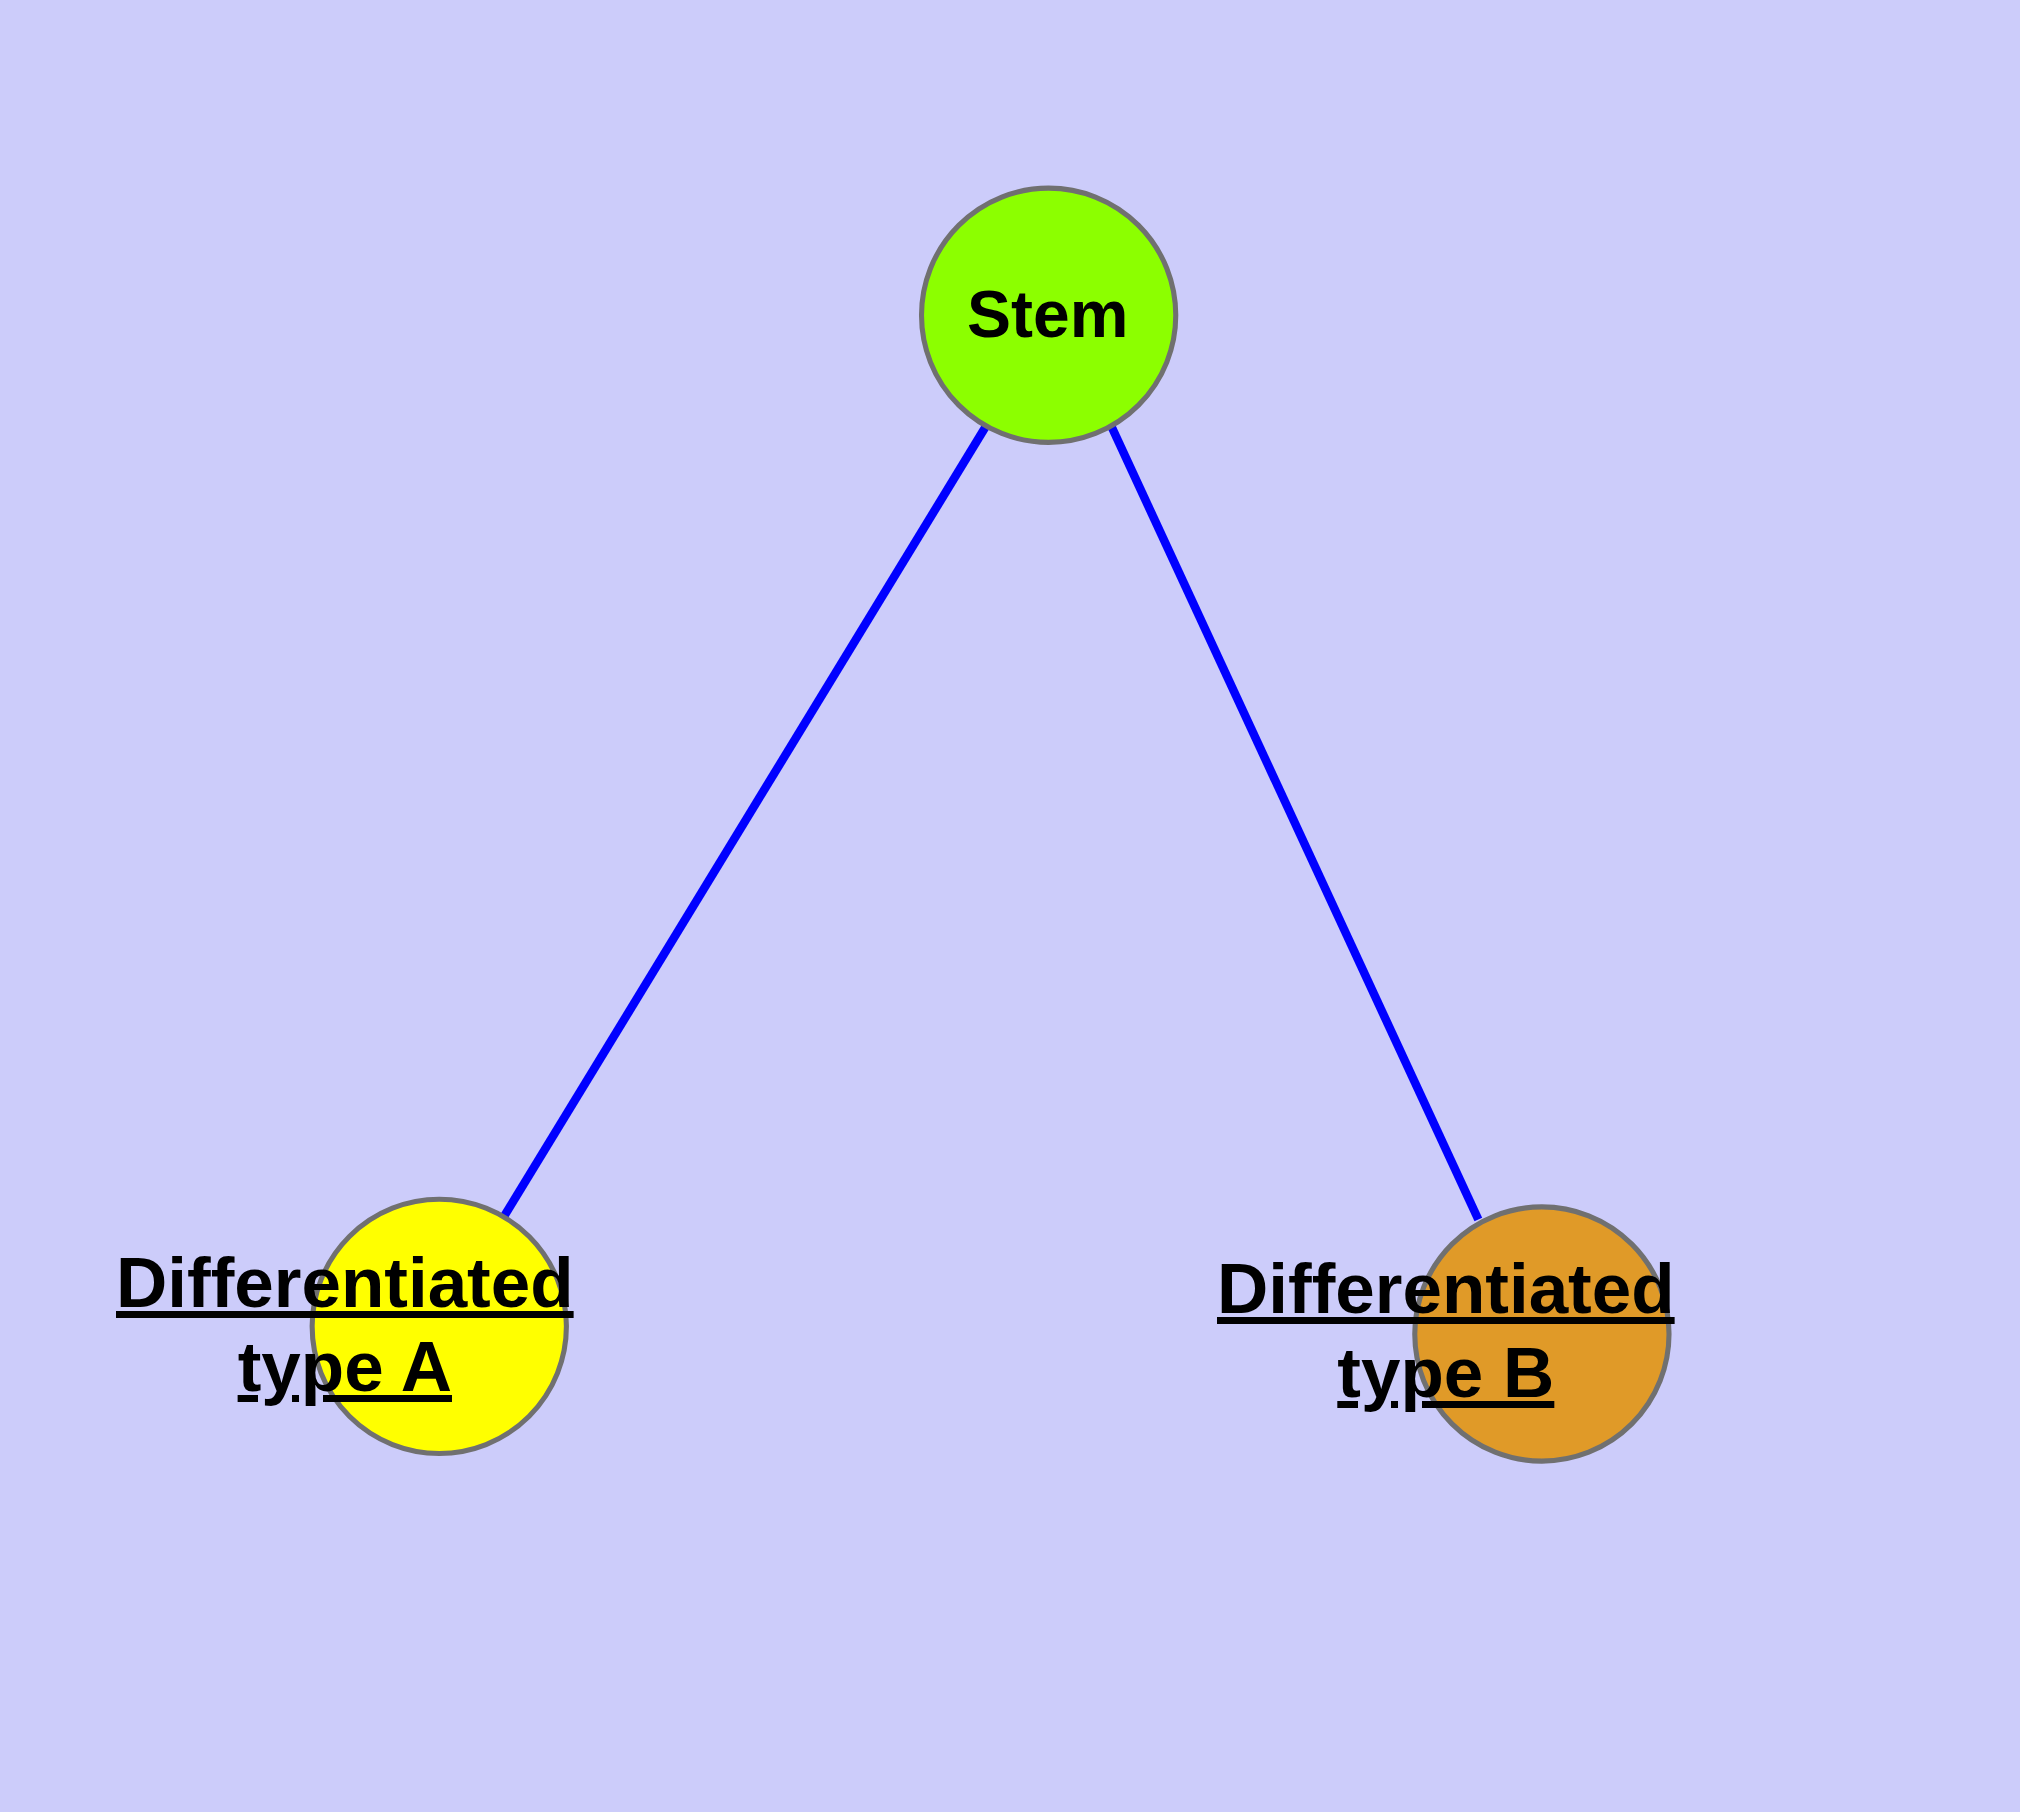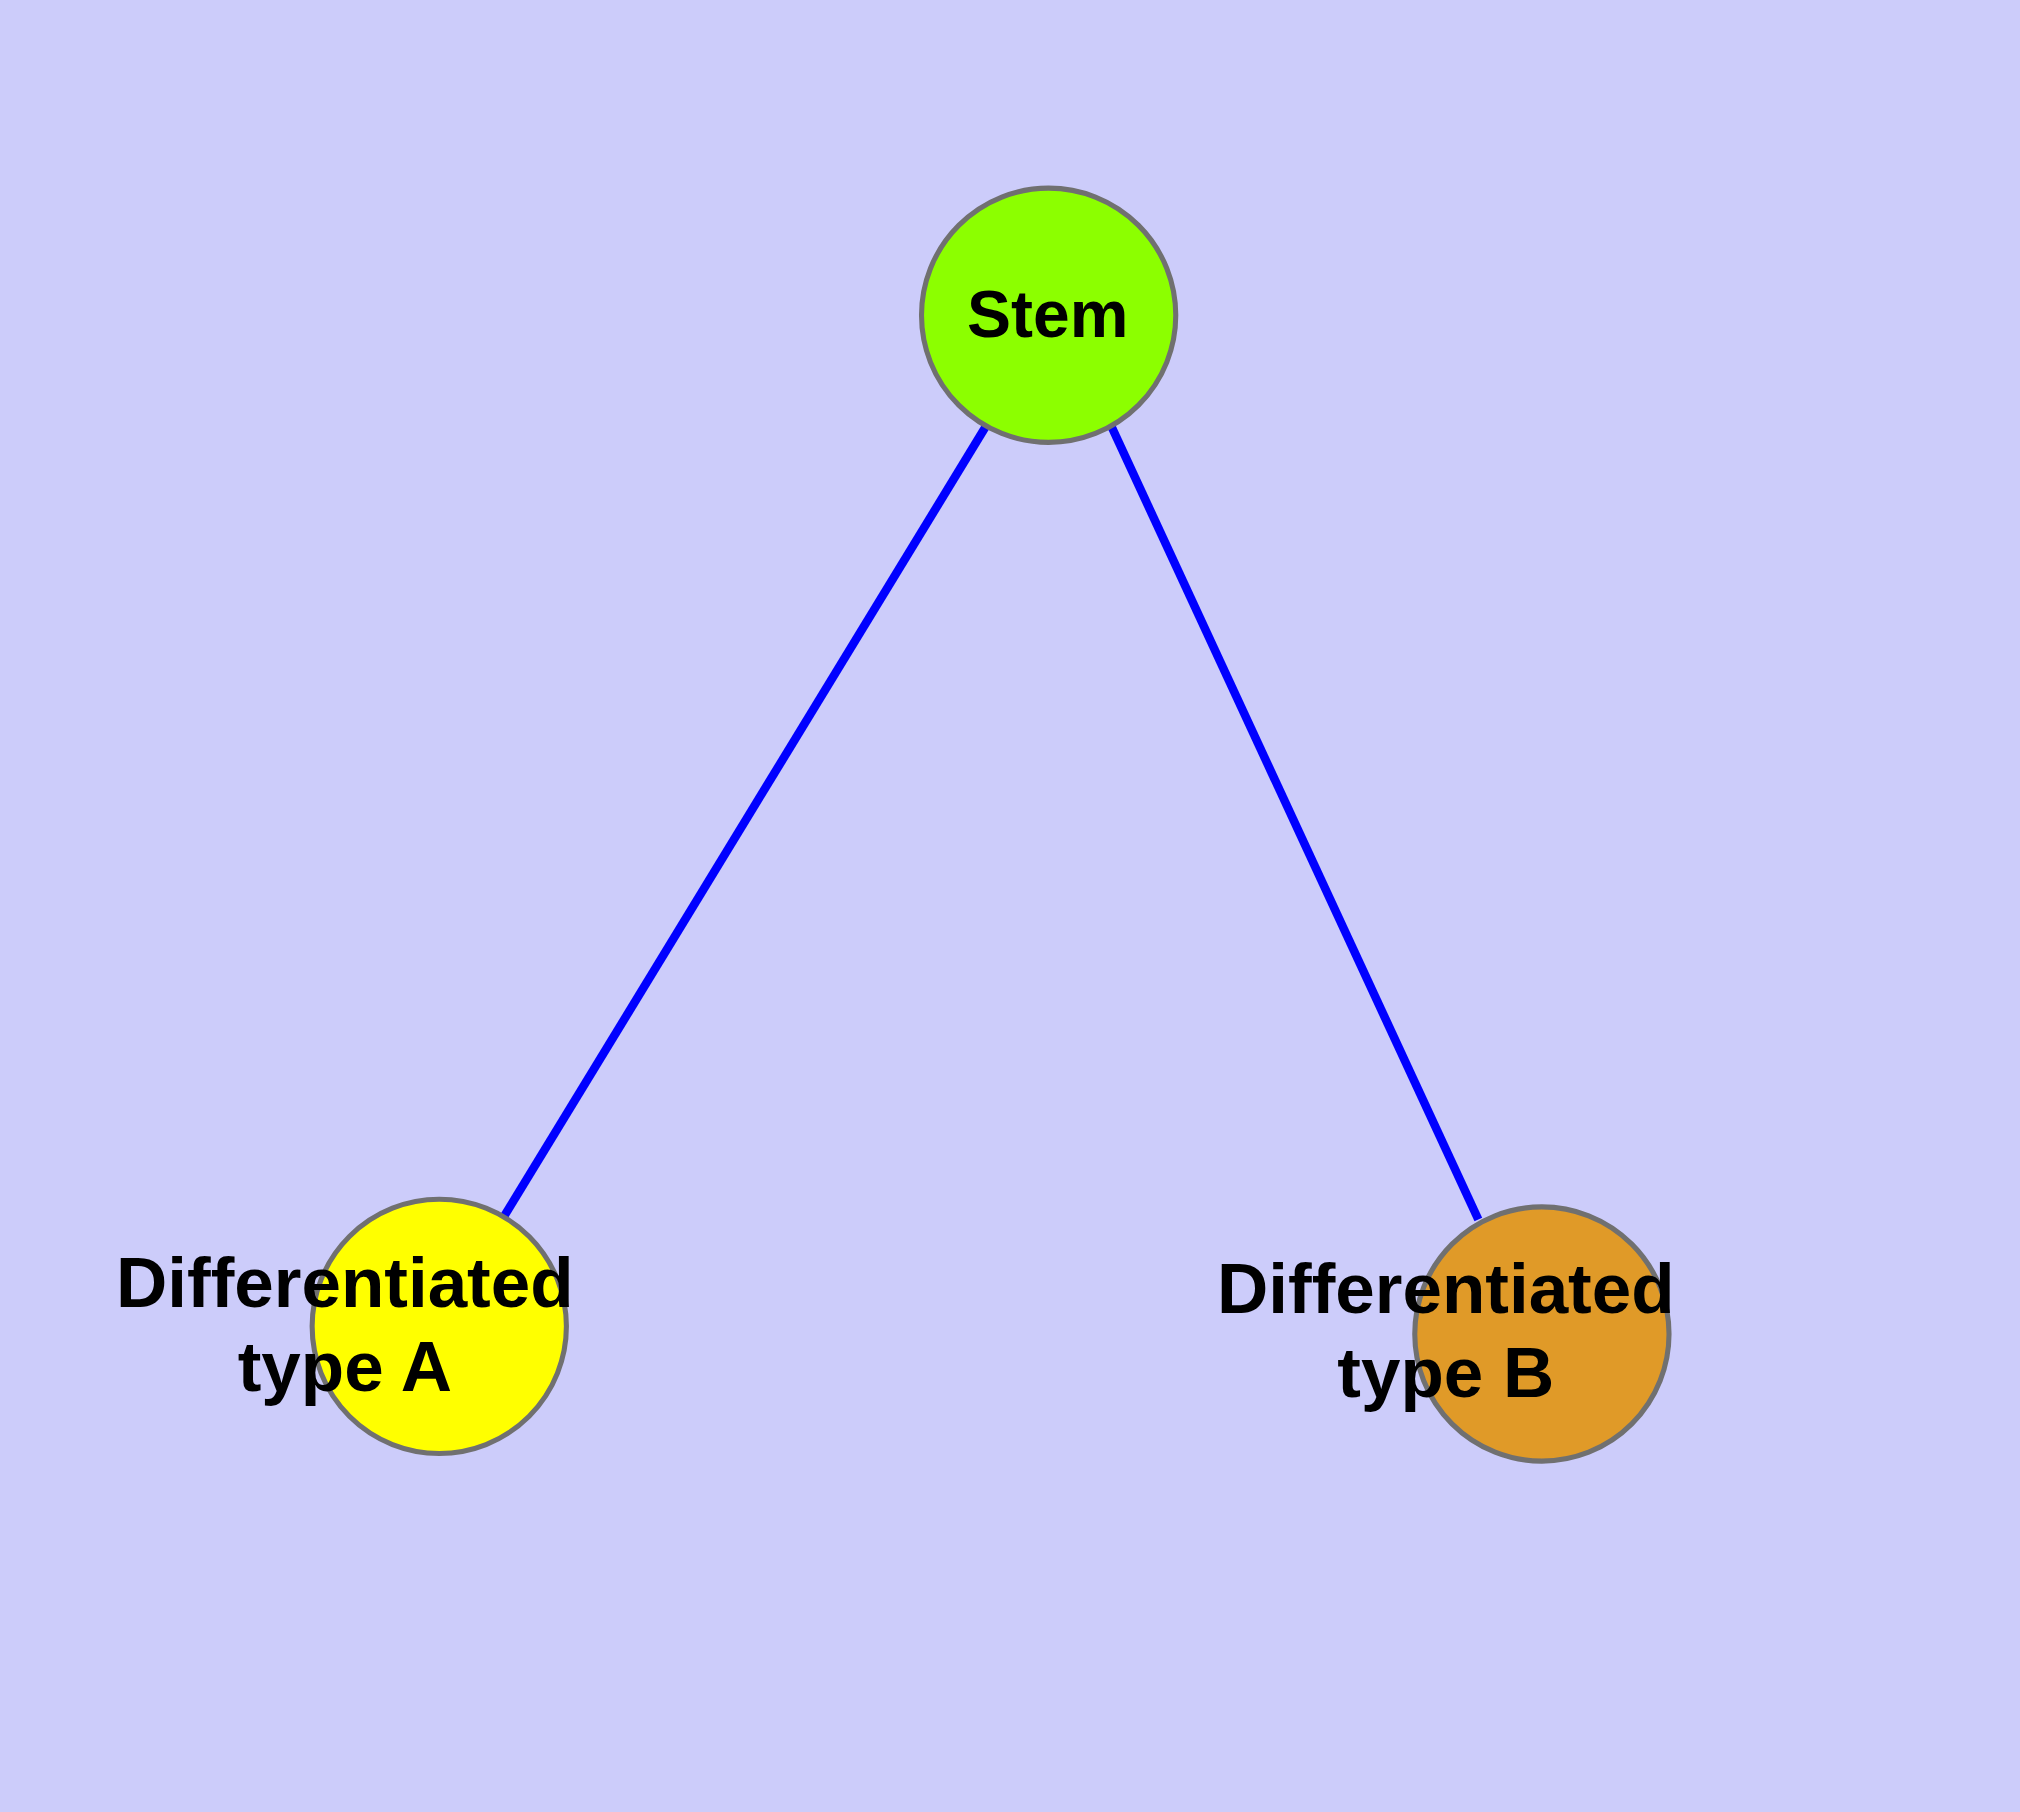--- a/index.html
+++ b/index.html
@@ -37,20 +37,21 @@
     line-height: 1.18;
     white-space: pre-line;
     pointer-events: none;
     -webkit-font-smoothing: antialiased;
   }
   .label-stem {
     font-size: 66px;
   }
   .label-branch {
     font-size: 71px;
+    text-decoration: underline;
   }
 </style>
 </head>
 <body>
 
 <div id="canvas-root">
 
   <svg id="graph-svg" viewBox="0 0 2384 2138" xmlns="http://www.w3.org/2000/svg">
 
     <rect x="0" y="0" width="2384" height="2138" fill="#ccccfa"></rect>

